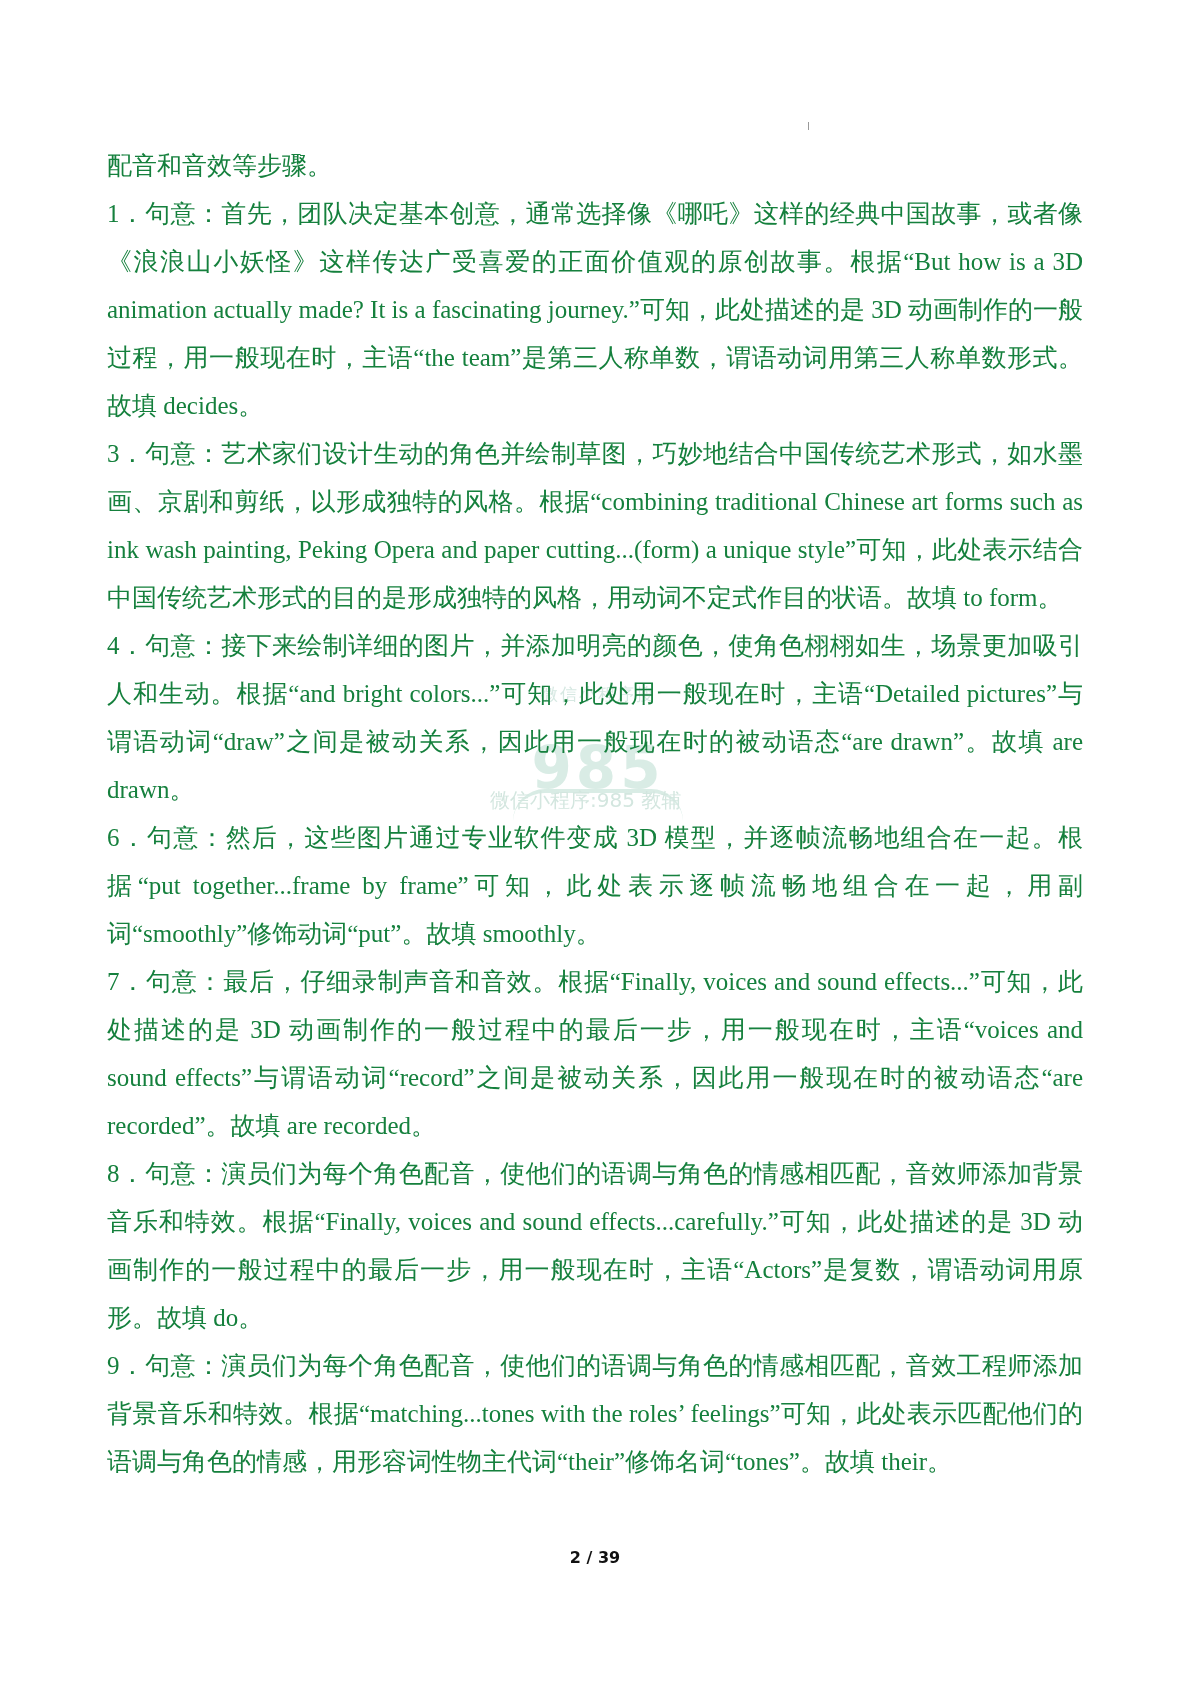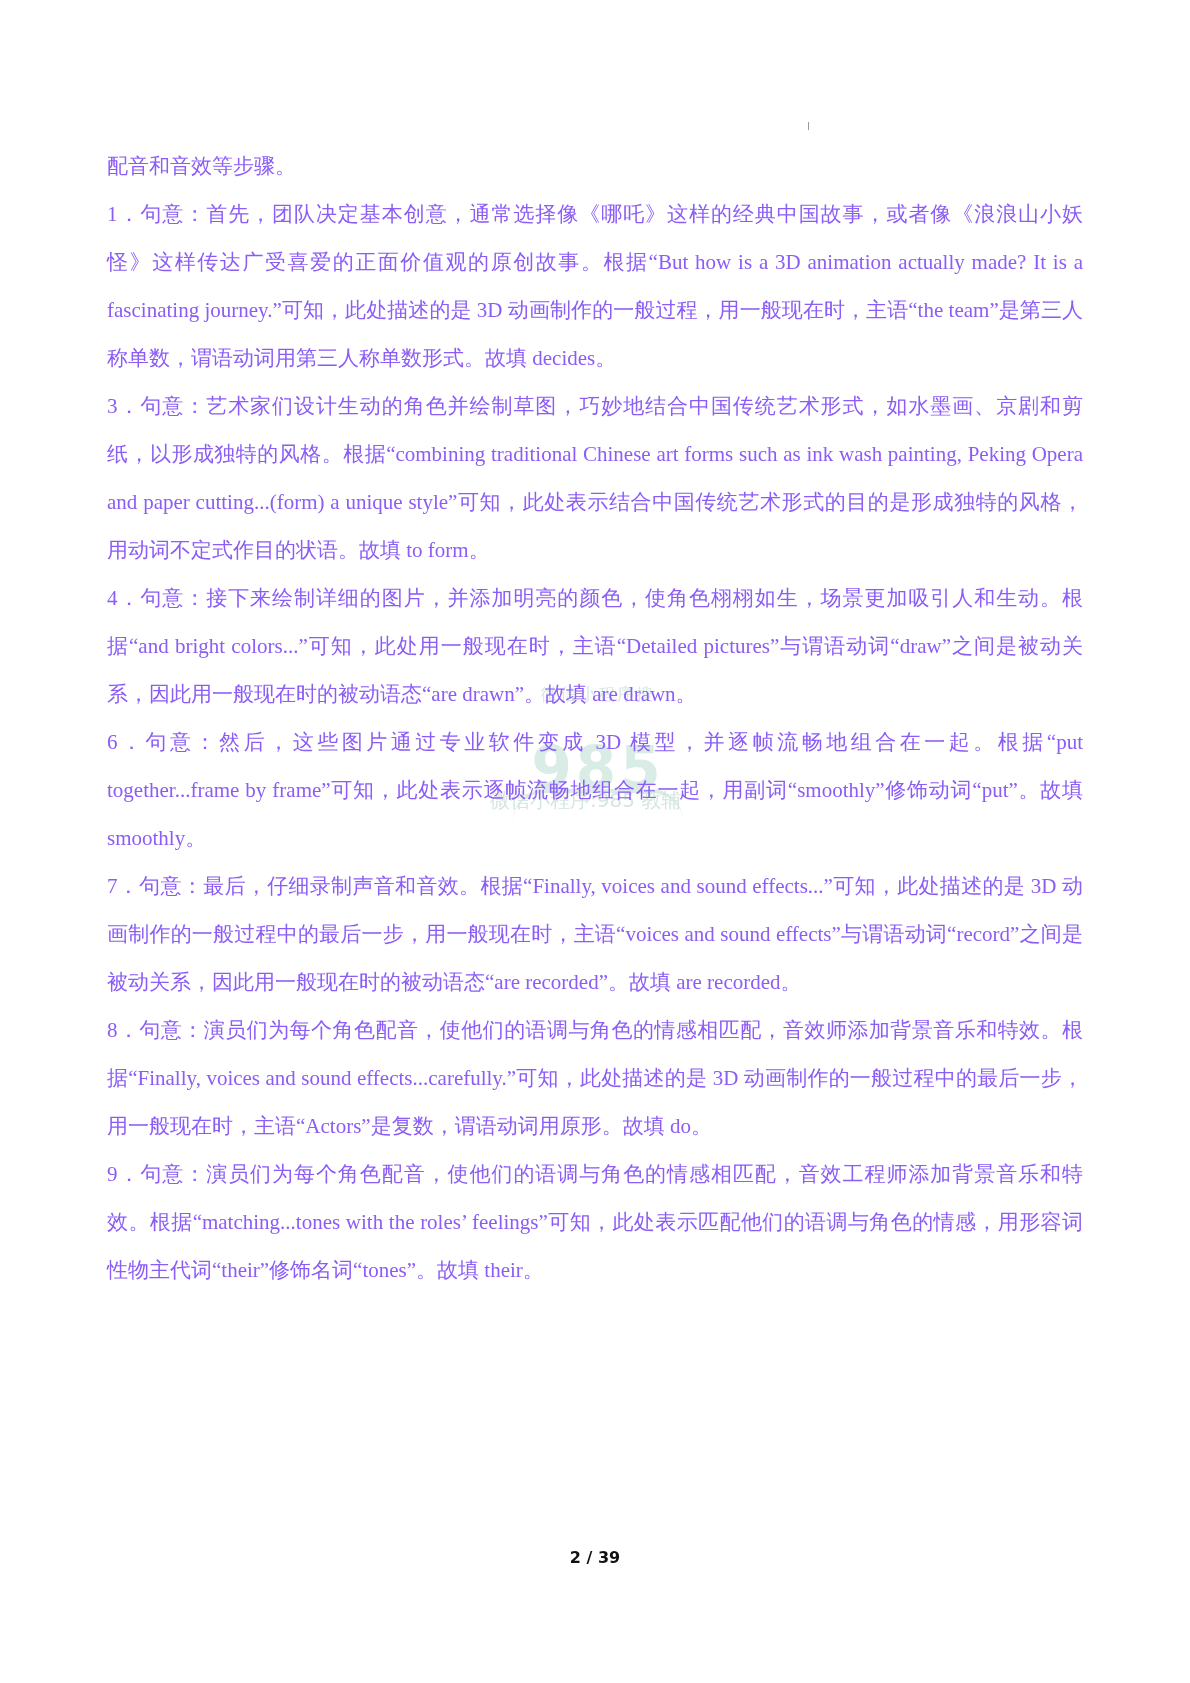--- a/index.html
+++ b/index.html
@@ -1,23 +1,23 @@
 <!DOCTYPE html>
 <html><head>
 <meta charset="utf-8">
 <style>
   html, body { margin: 0; padding: 0; background: #ffffff; }
   body { width: 1190px; height: 1683px; position: relative; overflow: hidden; }
   .page { position: absolute; left: 0; top: 0; width: 1190px; height: 1683px; background: #fff; }
   .top-mark { position: absolute; left: 808px; top: 122px; width: 1px; height: 8px; background: #999; }
   .content {
     position: absolute; left: 107px; top: 142px; width: 976px;
-    color: #8b5cf6;
+    color: #15803d;
     font-family: "Liberation Serif", "DejaVu Serif", serif;
-    font-size: 21px;
+    font-size: 25px;
     line-height: 48px;
     text-align: justify;
   }
   .para { margin: 0; }
   .watermark {
     position: absolute; left: 488px; top: 675px; width: 220px; height: 140px;
     pointer-events: none; text-align: center; color: #cfe6de;
     font-family: "DejaVu Sans", sans-serif;
   }
   .wm-line1 { font-size: 17px; letter-spacing: 2px; margin-top: 8px; line-height: 22px; color: #d6e8e2; }

